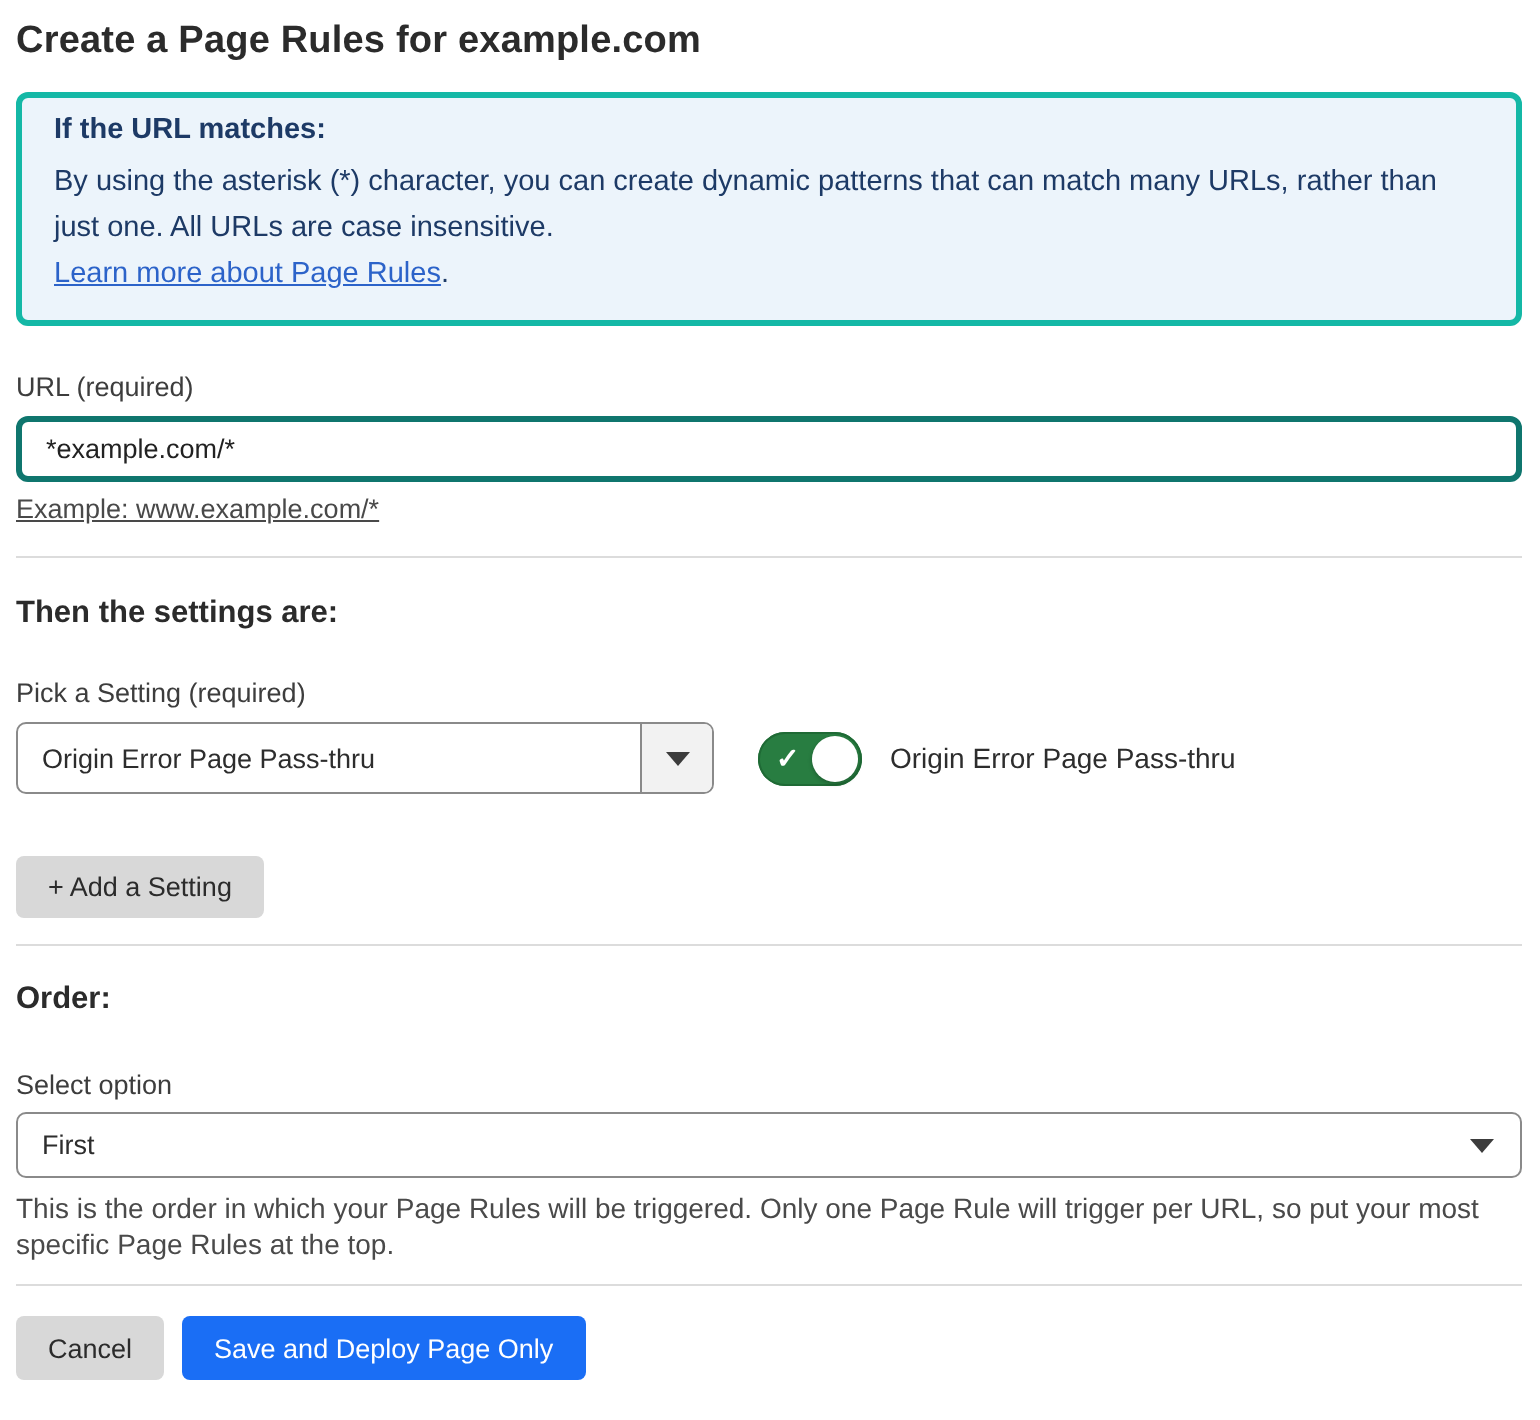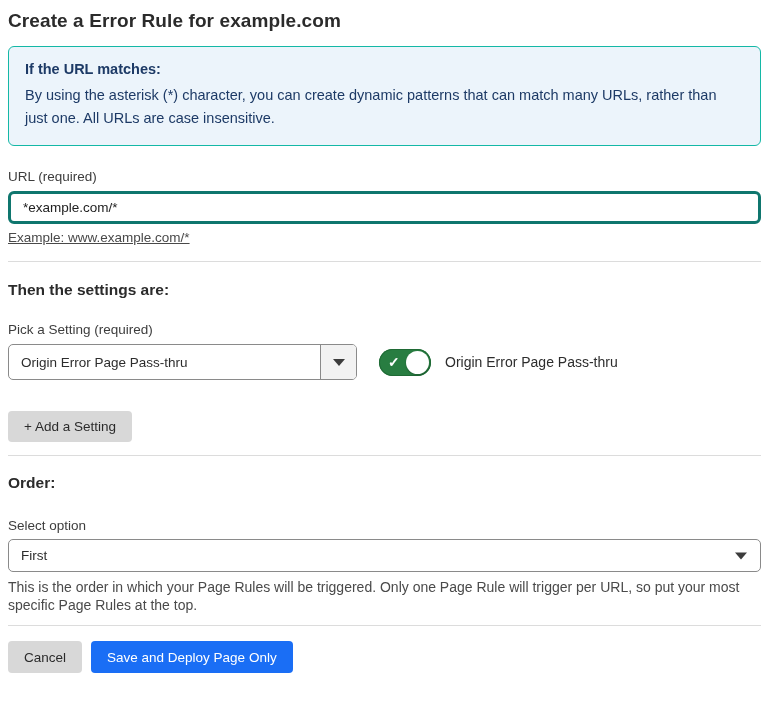--- a/index.html
+++ b/index.html
@@ -11,23 +11,23 @@
     padding: 8px 9px 0 8px;
     overflow: hidden;
   }
   .page-title {
     font-size: 19px; font-weight: 700; color: #2b2b2b;
     margin: 2px 0 14px 0; letter-spacing: 0.1px;
   }
   
   .info-box {
     background: #ecf4fb;
-    border: 1px solid #14b8a6;
+    border: 3px solid #14b8a6;
     border-radius: 6px;
-    padding: 14px 16px 15px 16px;
+    padding: 8px 16px 15px 16px;
     color: #1d3a66;
     margin-bottom: 23px;
   }
   .info-heading { font-weight: 700; font-size: 14.5px; margin-bottom: 7px; }
   .info-body { font-size: 14.5px; line-height: 23px; max-width: 715px; }
   .info-link-line { font-size: 14.5px; margin-top: 3px; }
   .info-link { color: #2c63c9; text-decoration: underline; cursor: pointer; }
   .info-period { color: #1d3a66; }
 
   .field-label { font-size: 13.5px; color: #3d3d3d; margin-bottom: 7px; }
@@ -109,25 +109,26 @@
     font-size: 14px; color: #4a4a4a; line-height: 18px;
     margin-top: 6px; max-width: 748px;
   }
   .order-field-label { margin-bottom: 6px; }
 </style>
 </head>
 <body>
 
 
 
-<h1 class="page-title">Create a Error Rule for example.com</h1>
+<h1 class="page-title">Create a Page Rules for example.com</h1>
 
 <div class="info-box">
   <div class="info-heading">If the URL matches:</div>
   <div class="info-body">By using the asterisk (*) character, you can create dynamic patterns that can match many URLs, rather than just one. All URLs are case insensitive.</div>
+  <div class="info-link-line"><a class="info-link">Learn more about Page Rules</a><span class="info-period">.</span></div>
 </div>
 
 <div class="field-label">URL (required)</div>
 <input class="text-input" type="text" value="*example.com/*" style="">
 <div class="helper-text">Example: www.example.com/*</div>
 
 <hr class="divider d1">
 
 <div class="section-heading settings">Then the settings are:</div>
 

